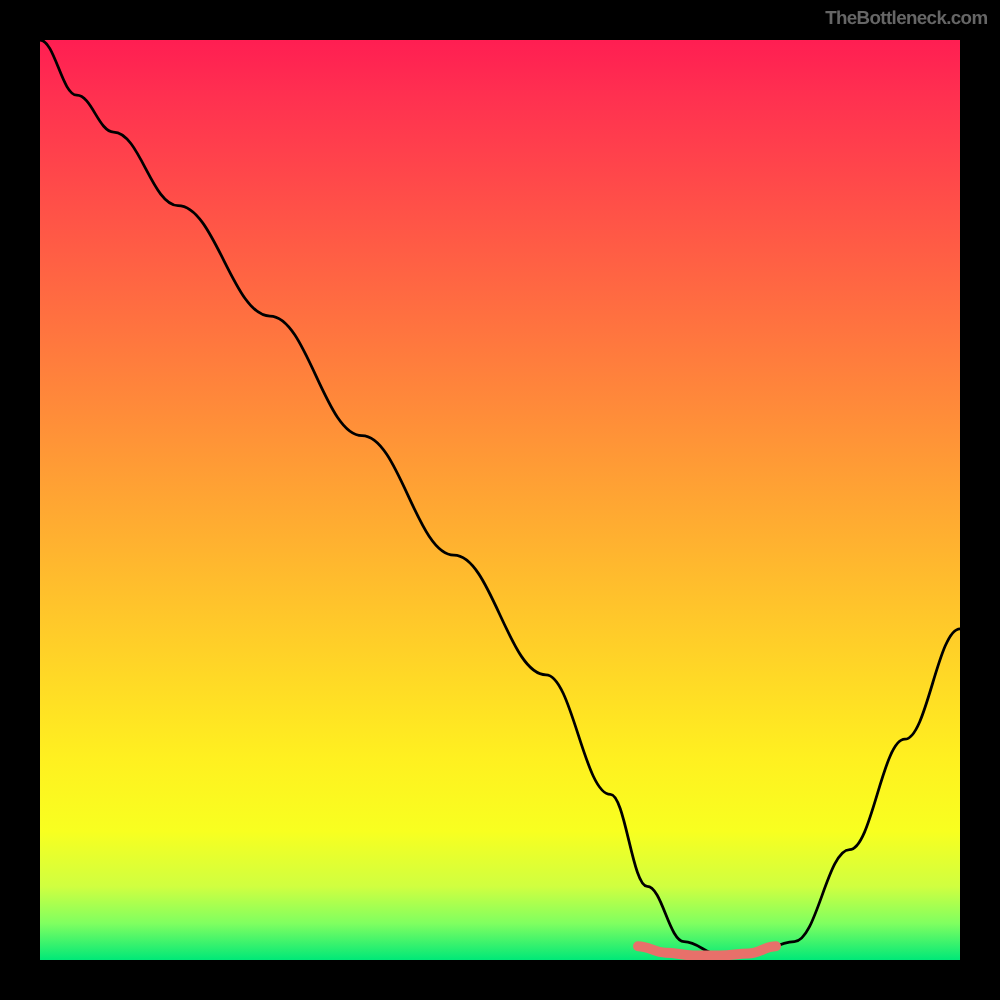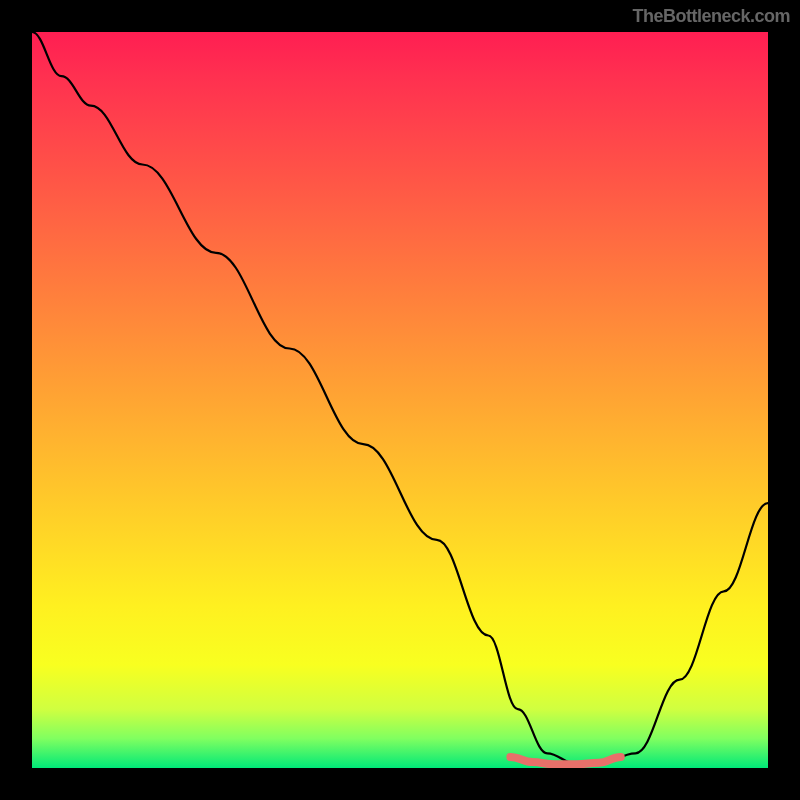--- a/index.html
+++ b/index.html
@@ -1,17 +1,17 @@
 <!DOCTYPE html>
 <html><head>
 <meta charset="utf-8">
 <style>
   * { margin: 0; padding: 0; box-sizing: border-box; }
   body { width: 800px; height: 800px; background: #000; position: relative; font-family: Arial, sans-serif; }
-  .watermark { position: absolute; top: 6px; right: 10px; color: #666; font-size: 18px; font-weight: bold; z-index: 10; letter-spacing: -0.5px; text-align: center; }
+  .watermark { position: absolute; top: 6px; right: 10px; color: #666; font-size: 15px; font-weight: bold; z-index: 10; letter-spacing: -0.5px; text-align: center; }
   .plot-area { position: absolute; left: 32px; top: 32px; width: 736px; height: 736px; overflow: hidden; }
   .gradient { position: absolute; inset: 0; background: linear-gradient(to bottom,
     #ff1e52 0%,
     #ff3050 6%,
     #ff5048 18%,
     #ff7040 30%,
     #ff9038 42%,
     #ffb030 54%,
     #ffd028 66%,
     #fff020 78%,

